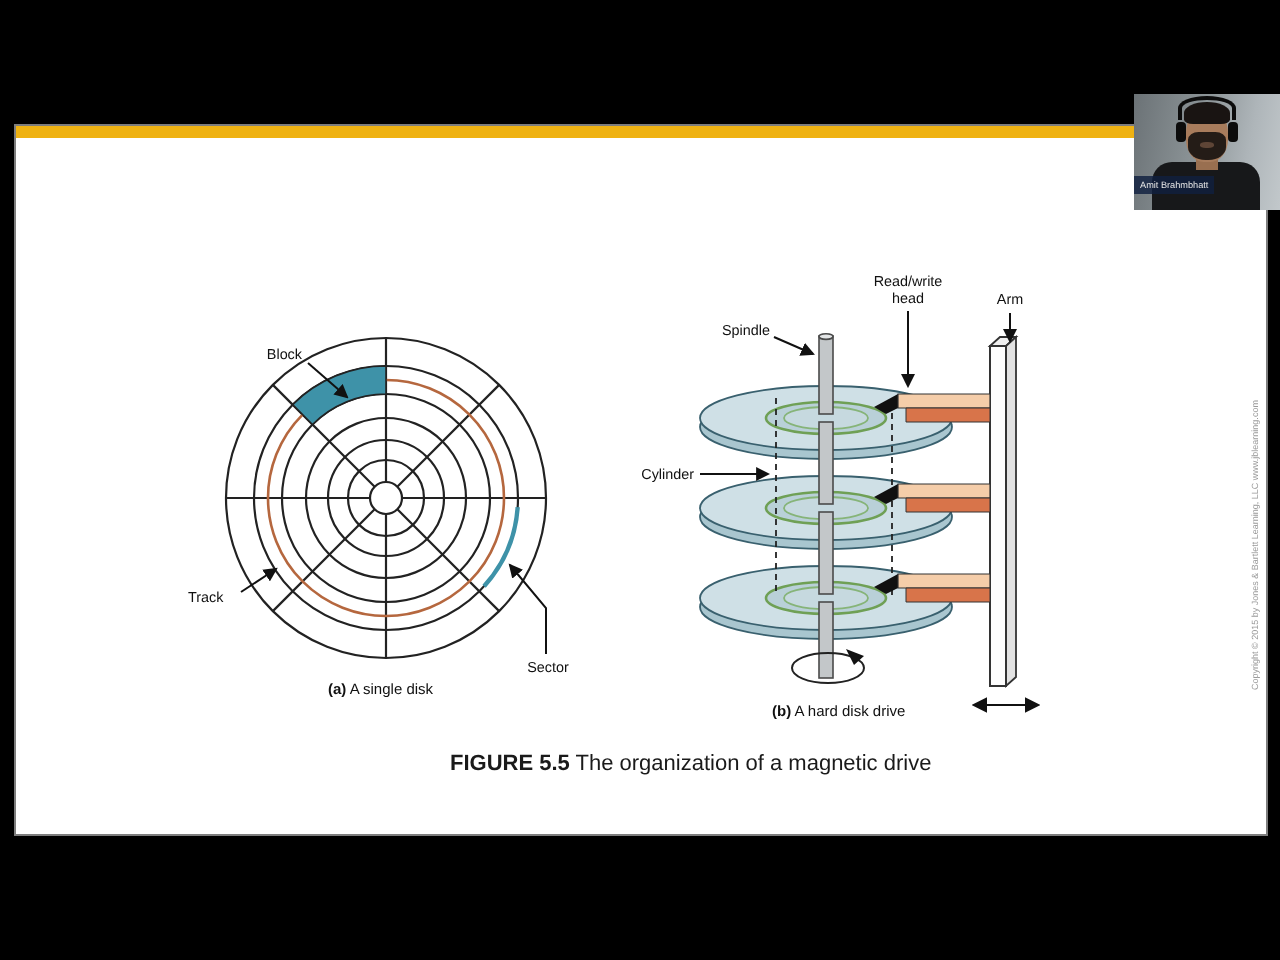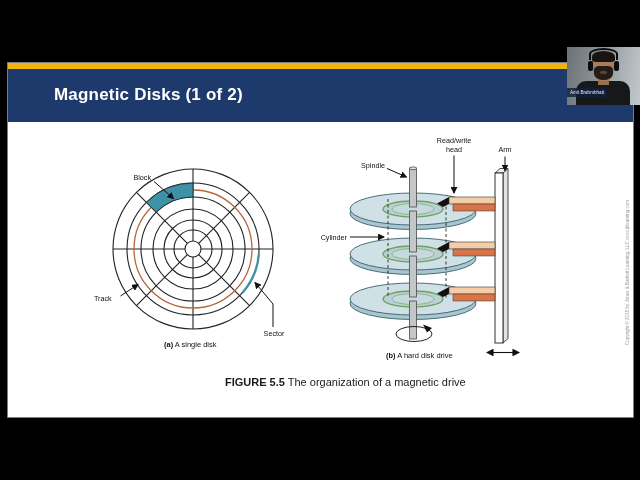--- a/index.html
+++ b/index.html
@@ -46,23 +46,20 @@
   #wc-name{position:absolute;left:0;top:41px;height:9px;line-height:9px;padding:0 3px;
          background:rgba(16,32,64,0.82);color:#e6e6e6;font-size:4.6px;}
 </style>
 </head>
 <body>
 
 <div id="stage">
 
   <div id="slide">
     <div id="accent"></div>
-    <div id="band">
-      <div id="slide-title">Magnetic Disks (1 of 2)</div>
-    </div>
 
     <svg id="diagram-svg" viewBox="0 0 627 297">
       <defs>
         <marker id="arw" viewBox="0 0 10 10" refX="8.5" refY="5" markerWidth="7" markerHeight="7" orient="auto-start-reverse">
           <path d="M0,0 L10,5 L0,10 z" fill="#111"></path>
         </marker>
       </defs>
 
       <g>
         <circle cx="185" cy="128" r="80" fill="none" stroke="#222" stroke-width="1.1"></circle>

